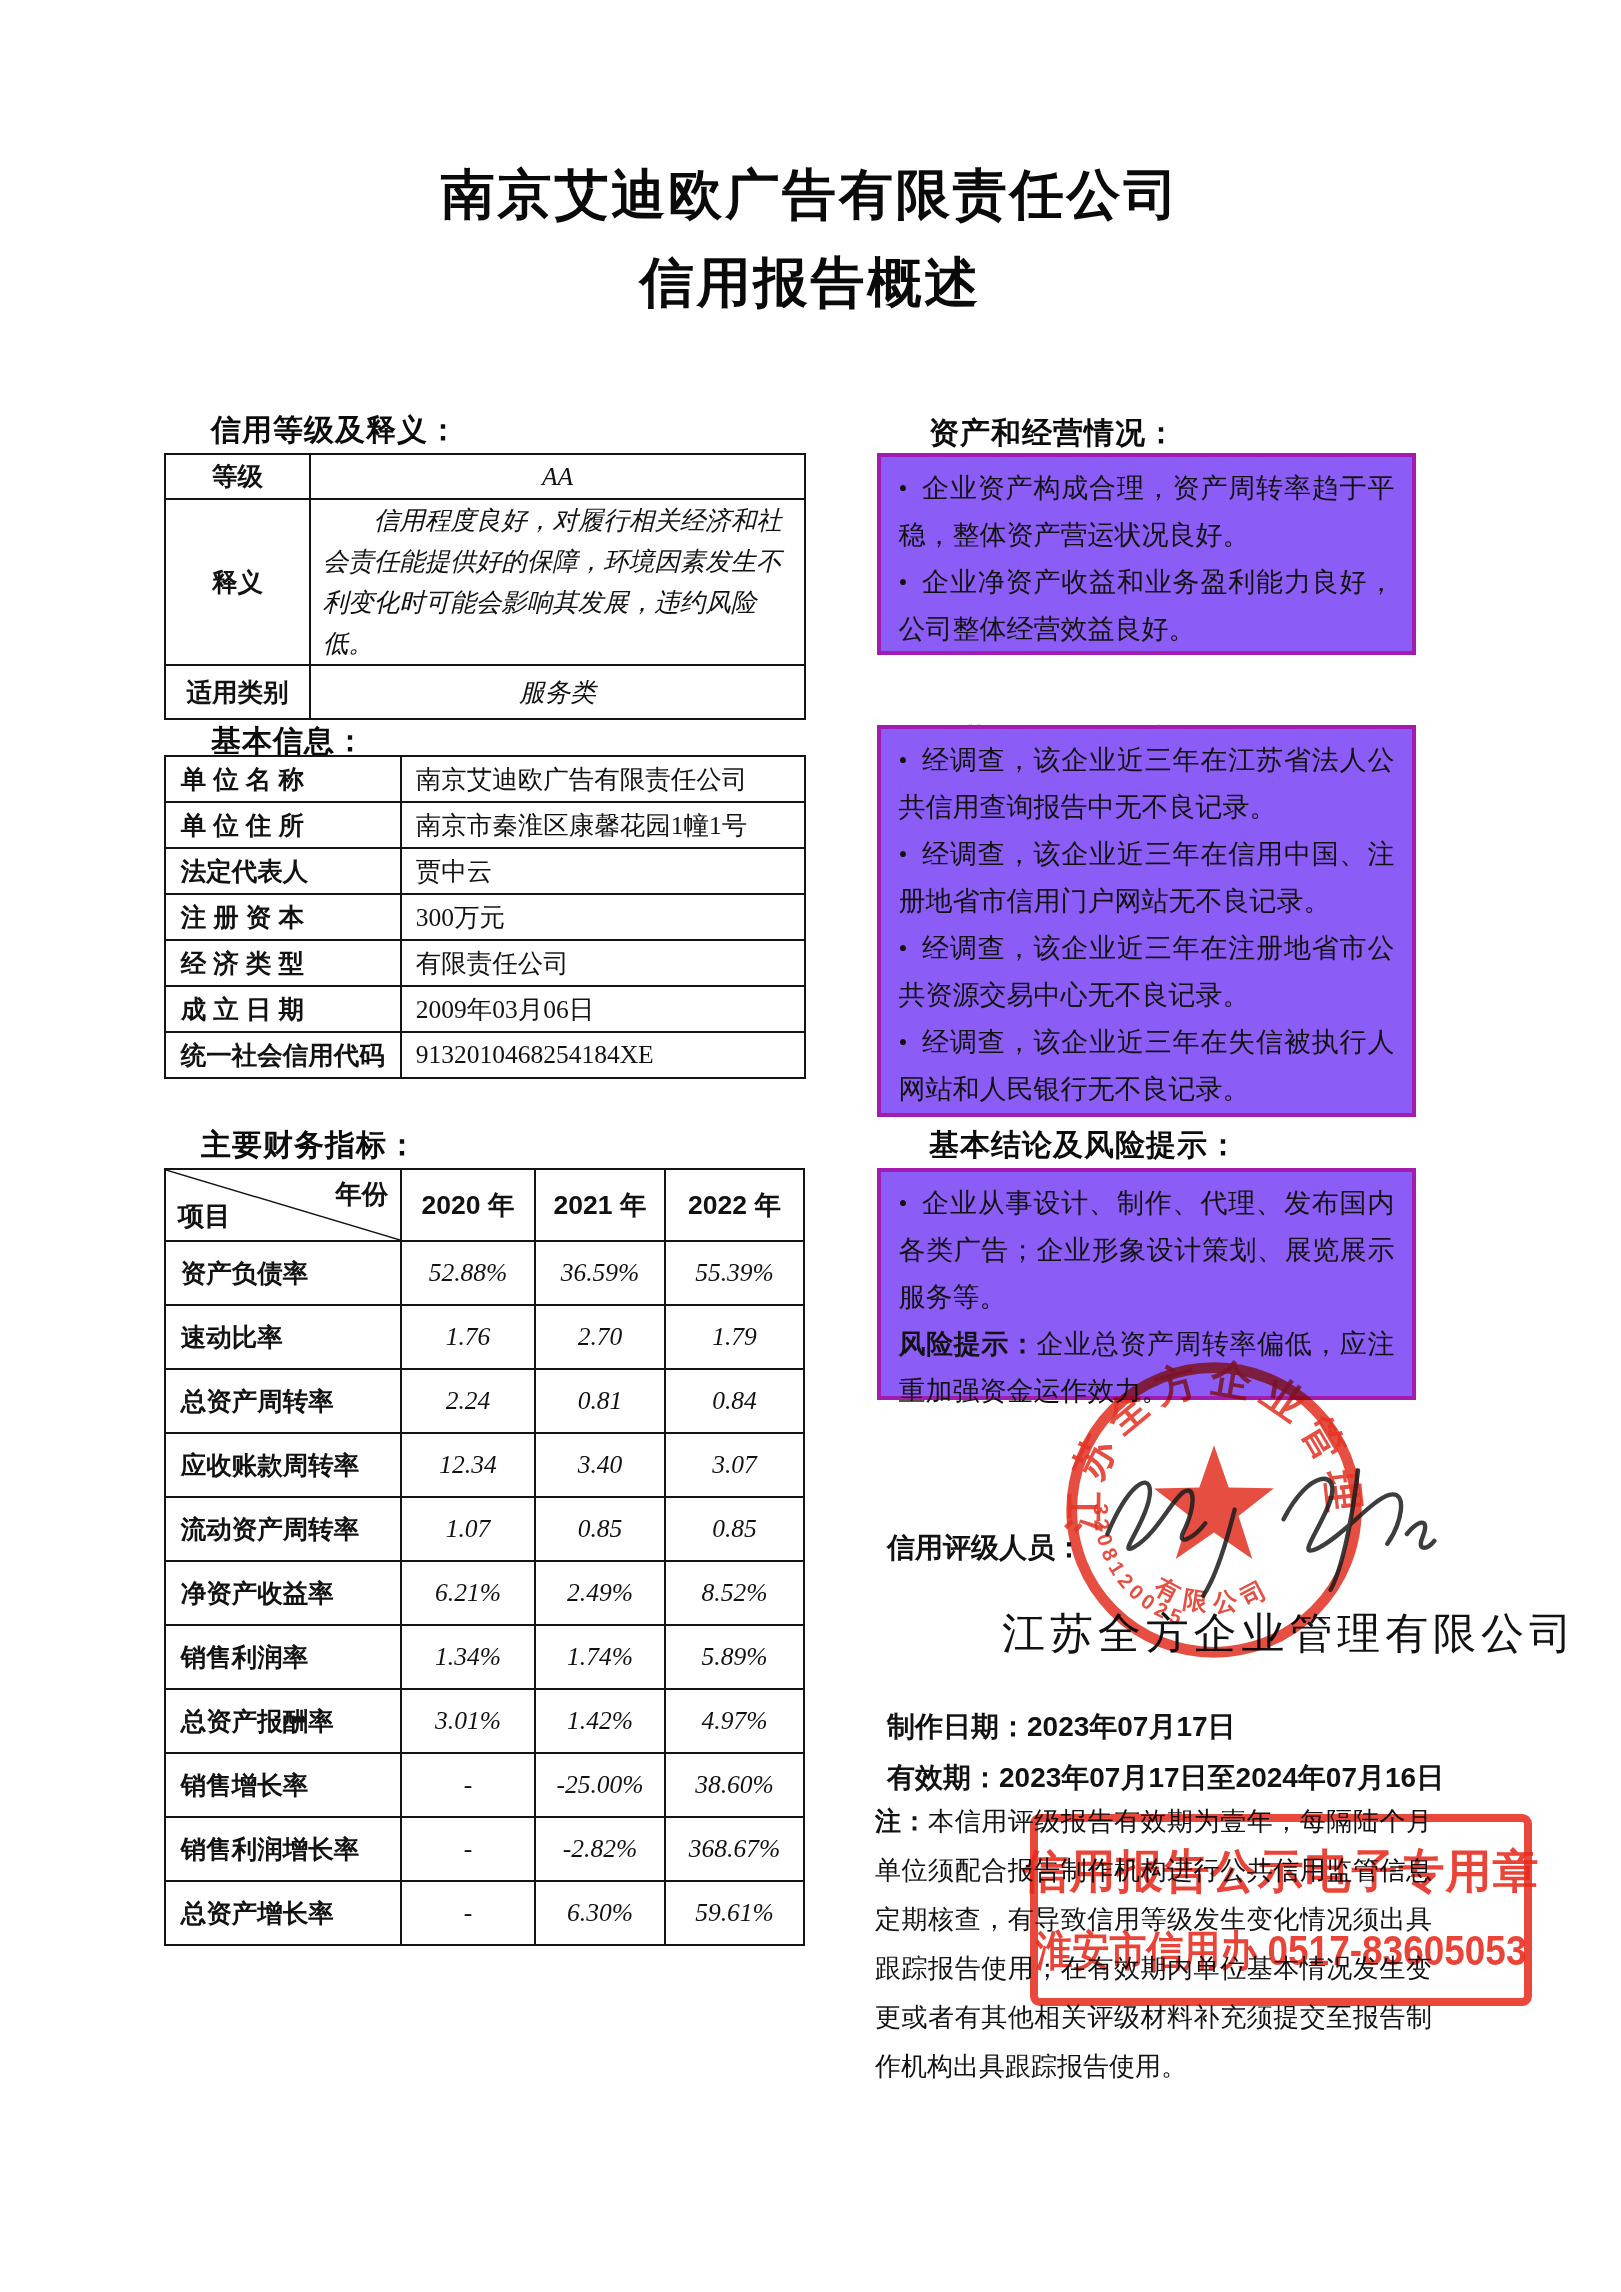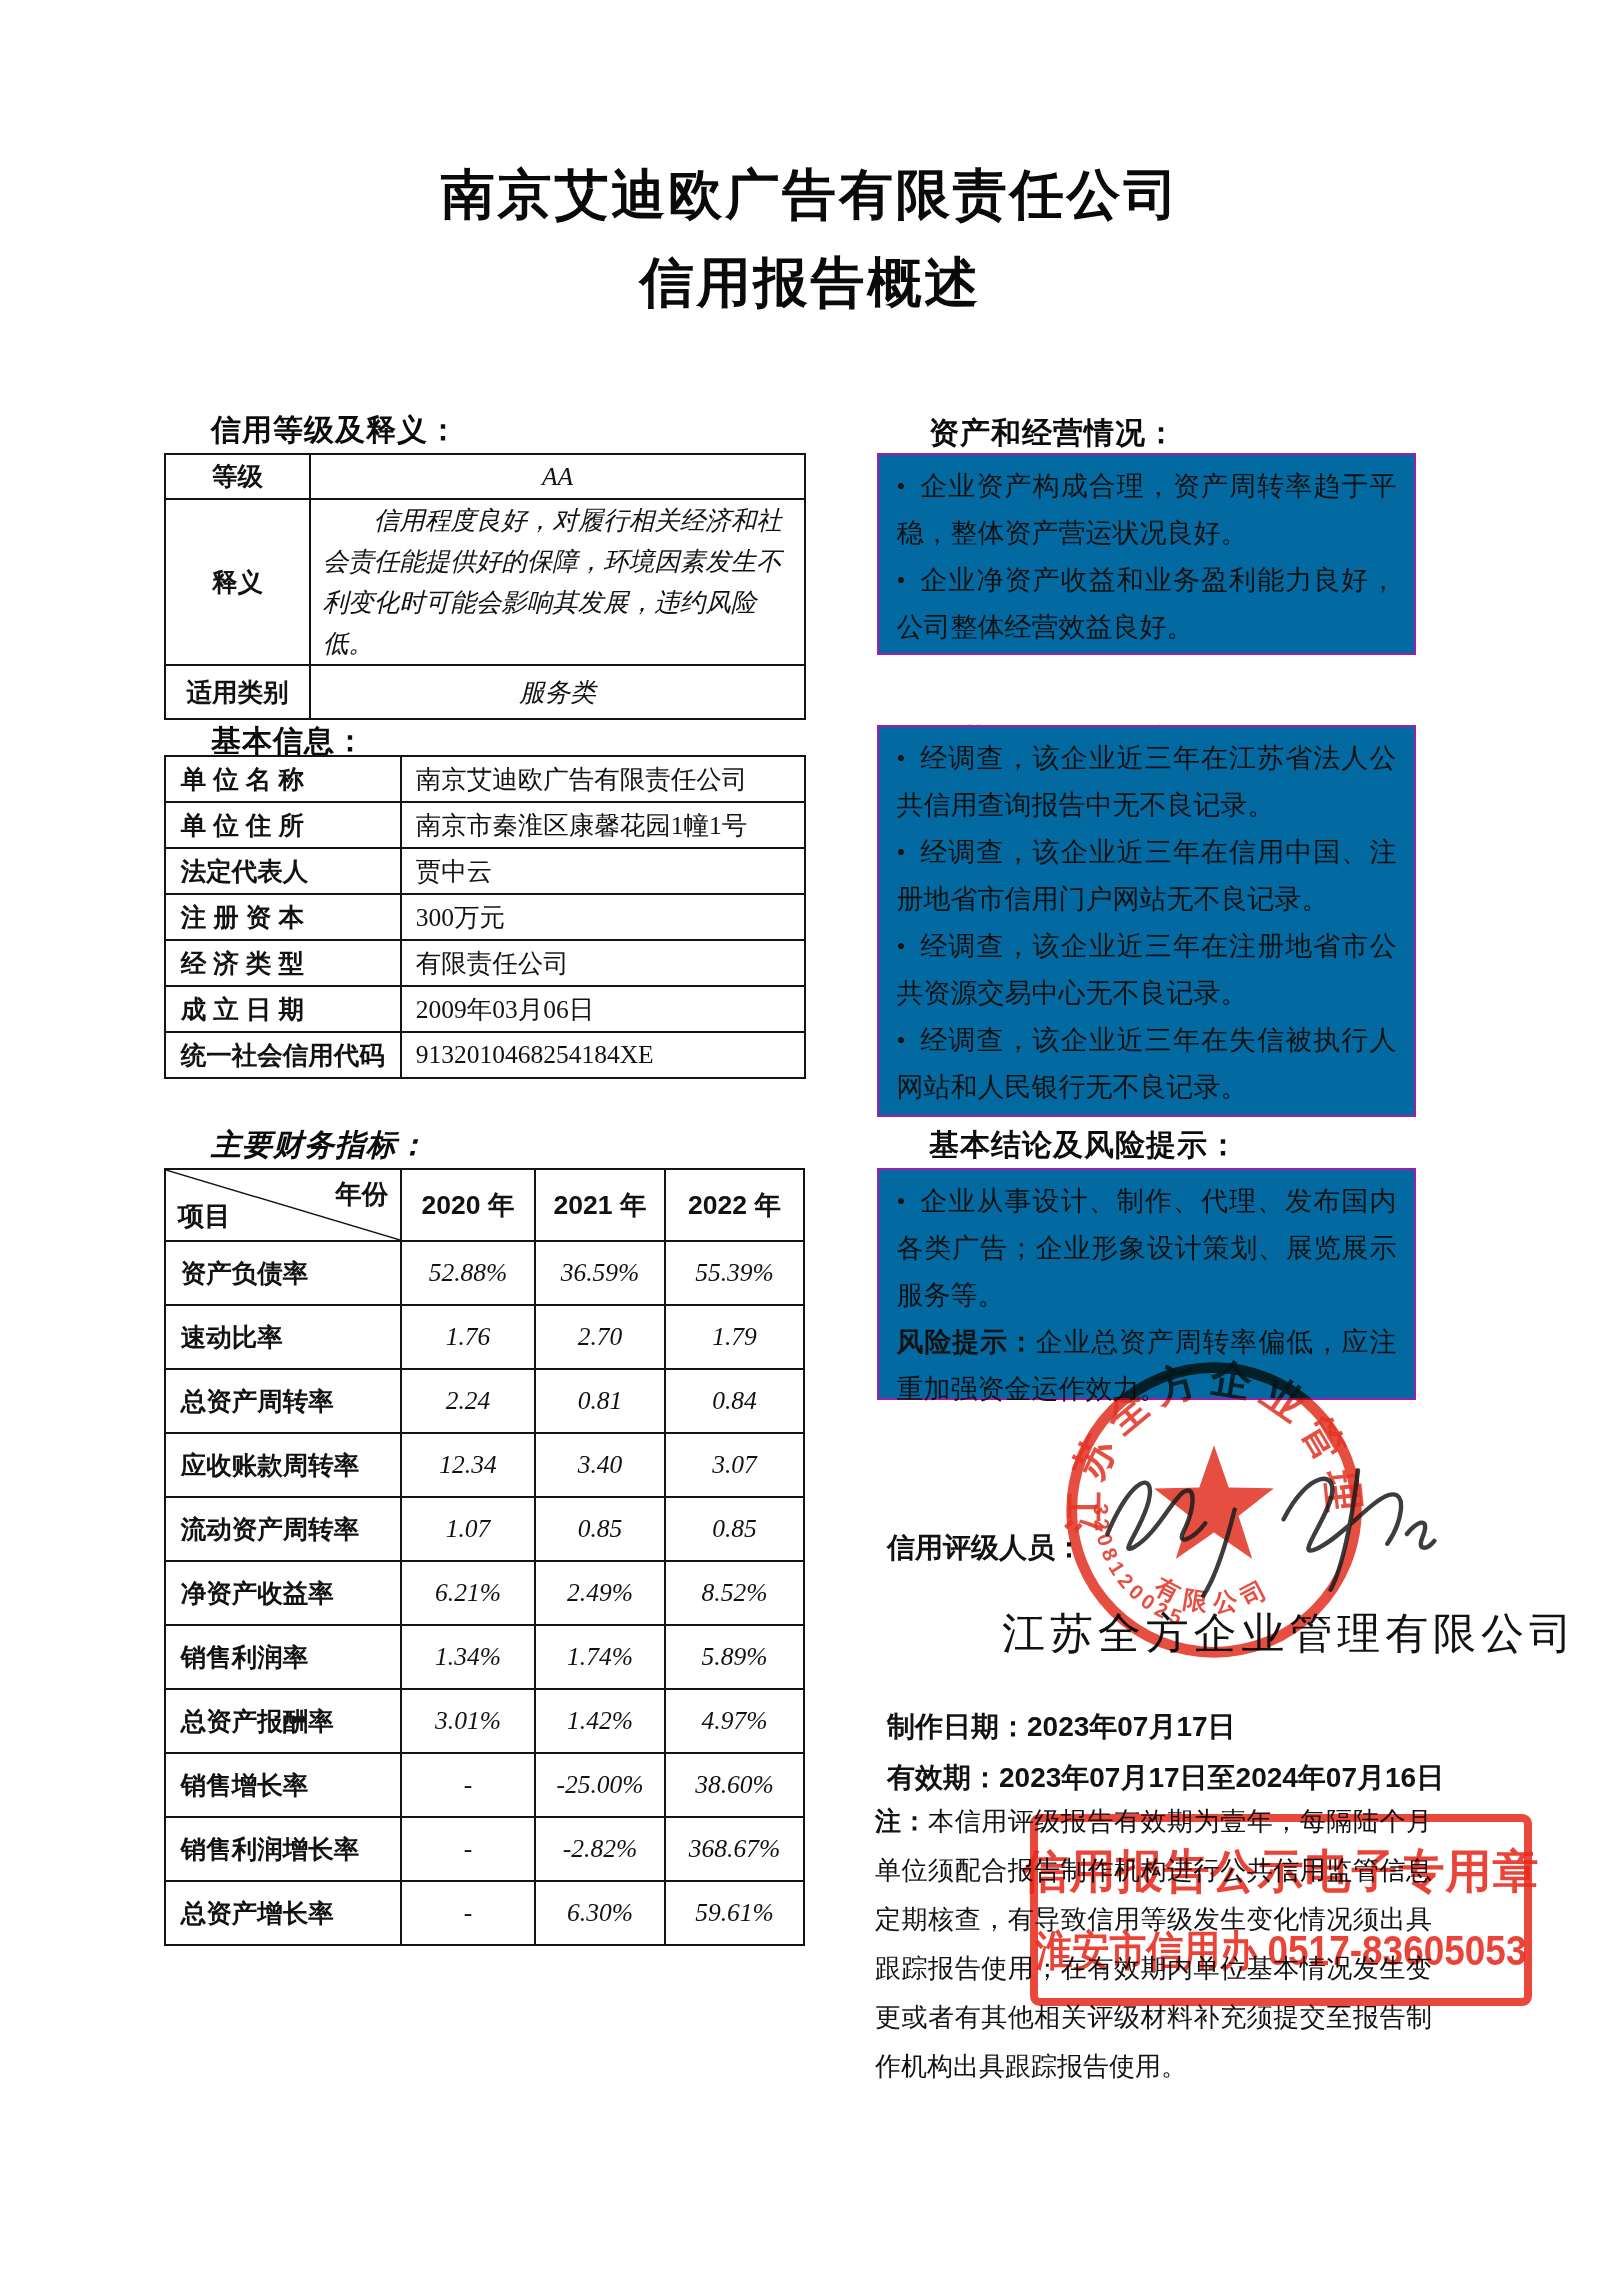--- a/index.html
+++ b/index.html
@@ -23,22 +23,22 @@
   .shiyi{text-align:left;text-indent:2em;line-height:41px;padding:0 11.8px !important;font-size:25.5px;}
   .yr{font-family:"Liberation Sans",sans-serif;font-weight:700;font-size:26.5px;text-align:center;}
   
   .diag{position:relative;}
   .diag svg{position:absolute;left:0;top:0;width:100%;height:100%;}
   .corner-top{position:absolute;top:5.9px;right:11.8px;font-family:"Liberation Sans",sans-serif;
               font-weight:700;font-size:26.5px;}
   .corner-bot{position:absolute;bottom:5.9px;left:11.8px;font-family:"Liberation Sans",sans-serif;
               font-weight:700;font-size:26.5px;}
   
-  .box{border:2px solid #a21caf;width:539px;box-sizing:border-box;padding:7.8px 17.6px 0 17.6px;
-       font-size:27px;line-height:47px;text-align:justify;background:#0369a1;}
+  .box{border:4px solid #a21caf;width:539px;box-sizing:border-box;padding:7.8px 17.6px 0 17.6px;
+       font-size:27px;line-height:47px;text-align:justify;background:#8b5cf6;}
   .box p{margin:0;}
   .dot{font-size:25.5px;padding-right:13.7px;}
   .risklab{font-family:"Liberation Sans",sans-serif;font-weight:700;}
   
   .rater{font-family:"Liberation Sans",sans-serif;font-weight:700;font-size:28px;white-space:nowrap;}
   .company{font-family:"Liberation Sans",sans-serif;font-size:43px;letter-spacing:4.9px;white-space:nowrap;}
   .dateline{font-family:"Liberation Sans",sans-serif;font-weight:700;font-size:28px;white-space:nowrap;}
   .note{width:557px;font-size:26px;line-height:49px;text-align:justify;}
   .notelab{font-family:"Liberation Sans",sans-serif;font-weight:700;}
   
@@ -114,21 +114,21 @@
           <td class="lab">成 立 日 期</td>
           <td class="vall">2009年03月06日</td>
         </tr>
     <tr style="height:46px">
           <td class="lab">统一社会信用代码</td>
           <td class="vall">9132010468254184XE</td>
         </tr>
   </tbody>
     </table>
 
-  <div class="abs h" style="left:211px;top:1125px;font-style:italic;">主要财务指标：</div>
+  <div class="abs h" style="left:201px;top:1125px;">主要财务指标：</div>
 
   <table class="t abs" style="left:164px;top:1168px;width:640px;">
     <colgroup>
         <col style="width:236px">
         <col style="width:134px">
         <col style="width:130px">
         <col style="width:139px">
       </colgroup>
     <tbody>
         <tr style="height:72px">

